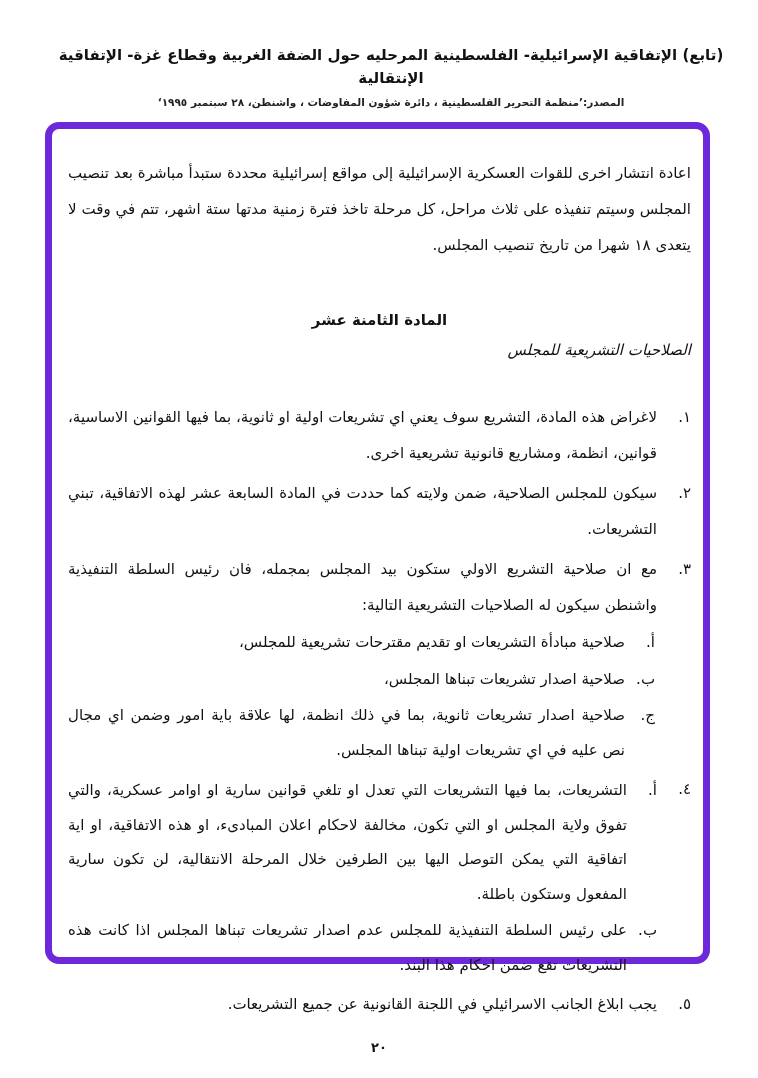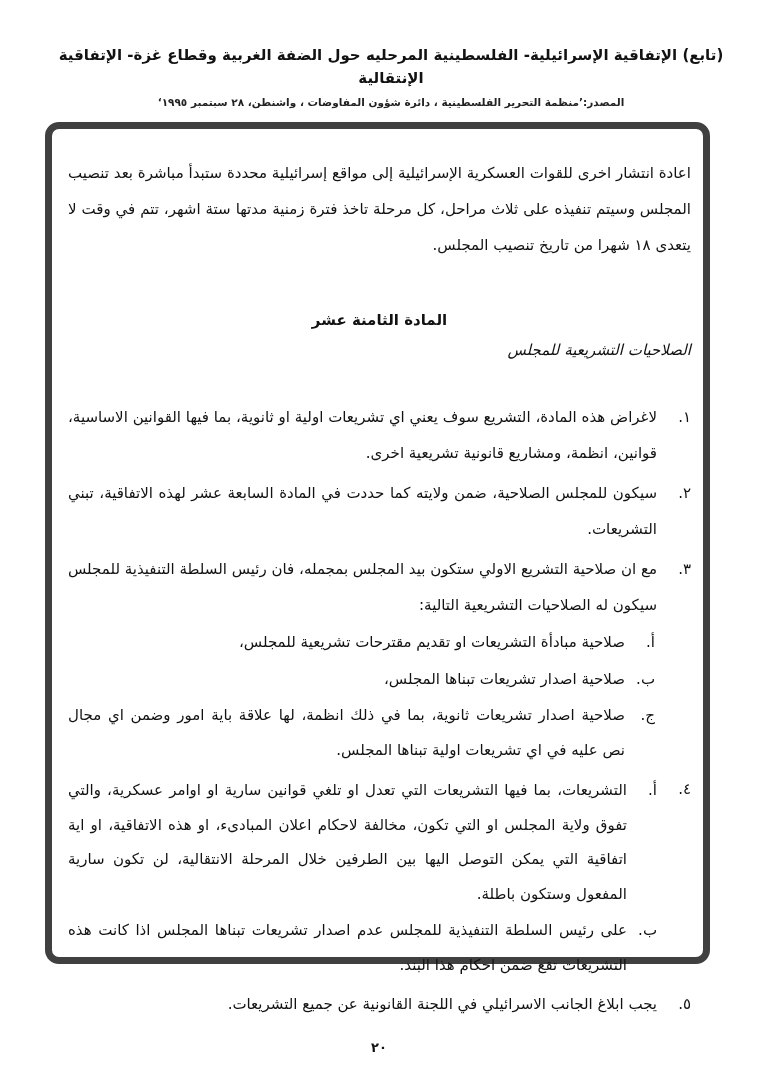--- a/index.html
+++ b/index.html
@@ -35,21 +35,21 @@
     margin-top: 7px;
     color: #222;
   }
   .green-frame {
     position: absolute;
     left: 45px;
     top: 122px;
     width: 665px;
     height: 842px;
     box-sizing: border-box;
-    border: 7px solid #404040;
+    border: 7px solid #6d28d9;
     border-radius: 14px;
     padding: 26px 12px 0 16px;
     direction: rtl;
   }
   .para {
     margin: 0;
     font-size: 15px;
     line-height: 2.4;
     text-align: justify;
     text-justify: inter-word;
@@ -147,21 +147,21 @@
       <div class="item-text">لاغراض هذه المادة، التشريع سوف يعني اي تشريعات اولية او ثانوية، بما فيها القوانين الاساسية، قوانين، انظمة، ومشاريع قانونية تشريعية اخرى.</div>
     </div>
 
     <div class="item-row">
       <span class="item-num">٢.</span>
       <div class="item-text">سيكون للمجلس الصلاحية، ضمن ولايته كما حددت في المادة السابعة عشر لهذه الاتفاقية، تبني التشريعات.</div>
     </div>
 
     <div class="item-row">
       <span class="item-num">٣.</span>
-      <div class="item-text">مع ان صلاحية التشريع الاولي ستكون بيد المجلس بمجمله، فان رئيس السلطة التنفيذية للمجلس سيكون له الصلاحيات التشريعية التالية:</div>
+      <div class="item-text">مع ان صلاحية التشريع الاولي ستكون بيد المجلس بمجمله، فان رئيس السلطة التنفيذية واشنطن سيكون له الصلاحيات التشريعية التالية:</div>
     </div>
     <div class="subitems">
       <div class="subitem-row">
         <span class="subitem-letter">أ.</span>
         <div class="subitem-text">صلاحية مبادأة التشريعات او تقديم مقترحات تشريعية للمجلس،</div>
       </div>
       <div class="subitem-row">
         <span class="subitem-letter">ب.</span>
         <div class="subitem-text">صلاحية اصدار تشريعات تبناها المجلس،</div>
       </div>

